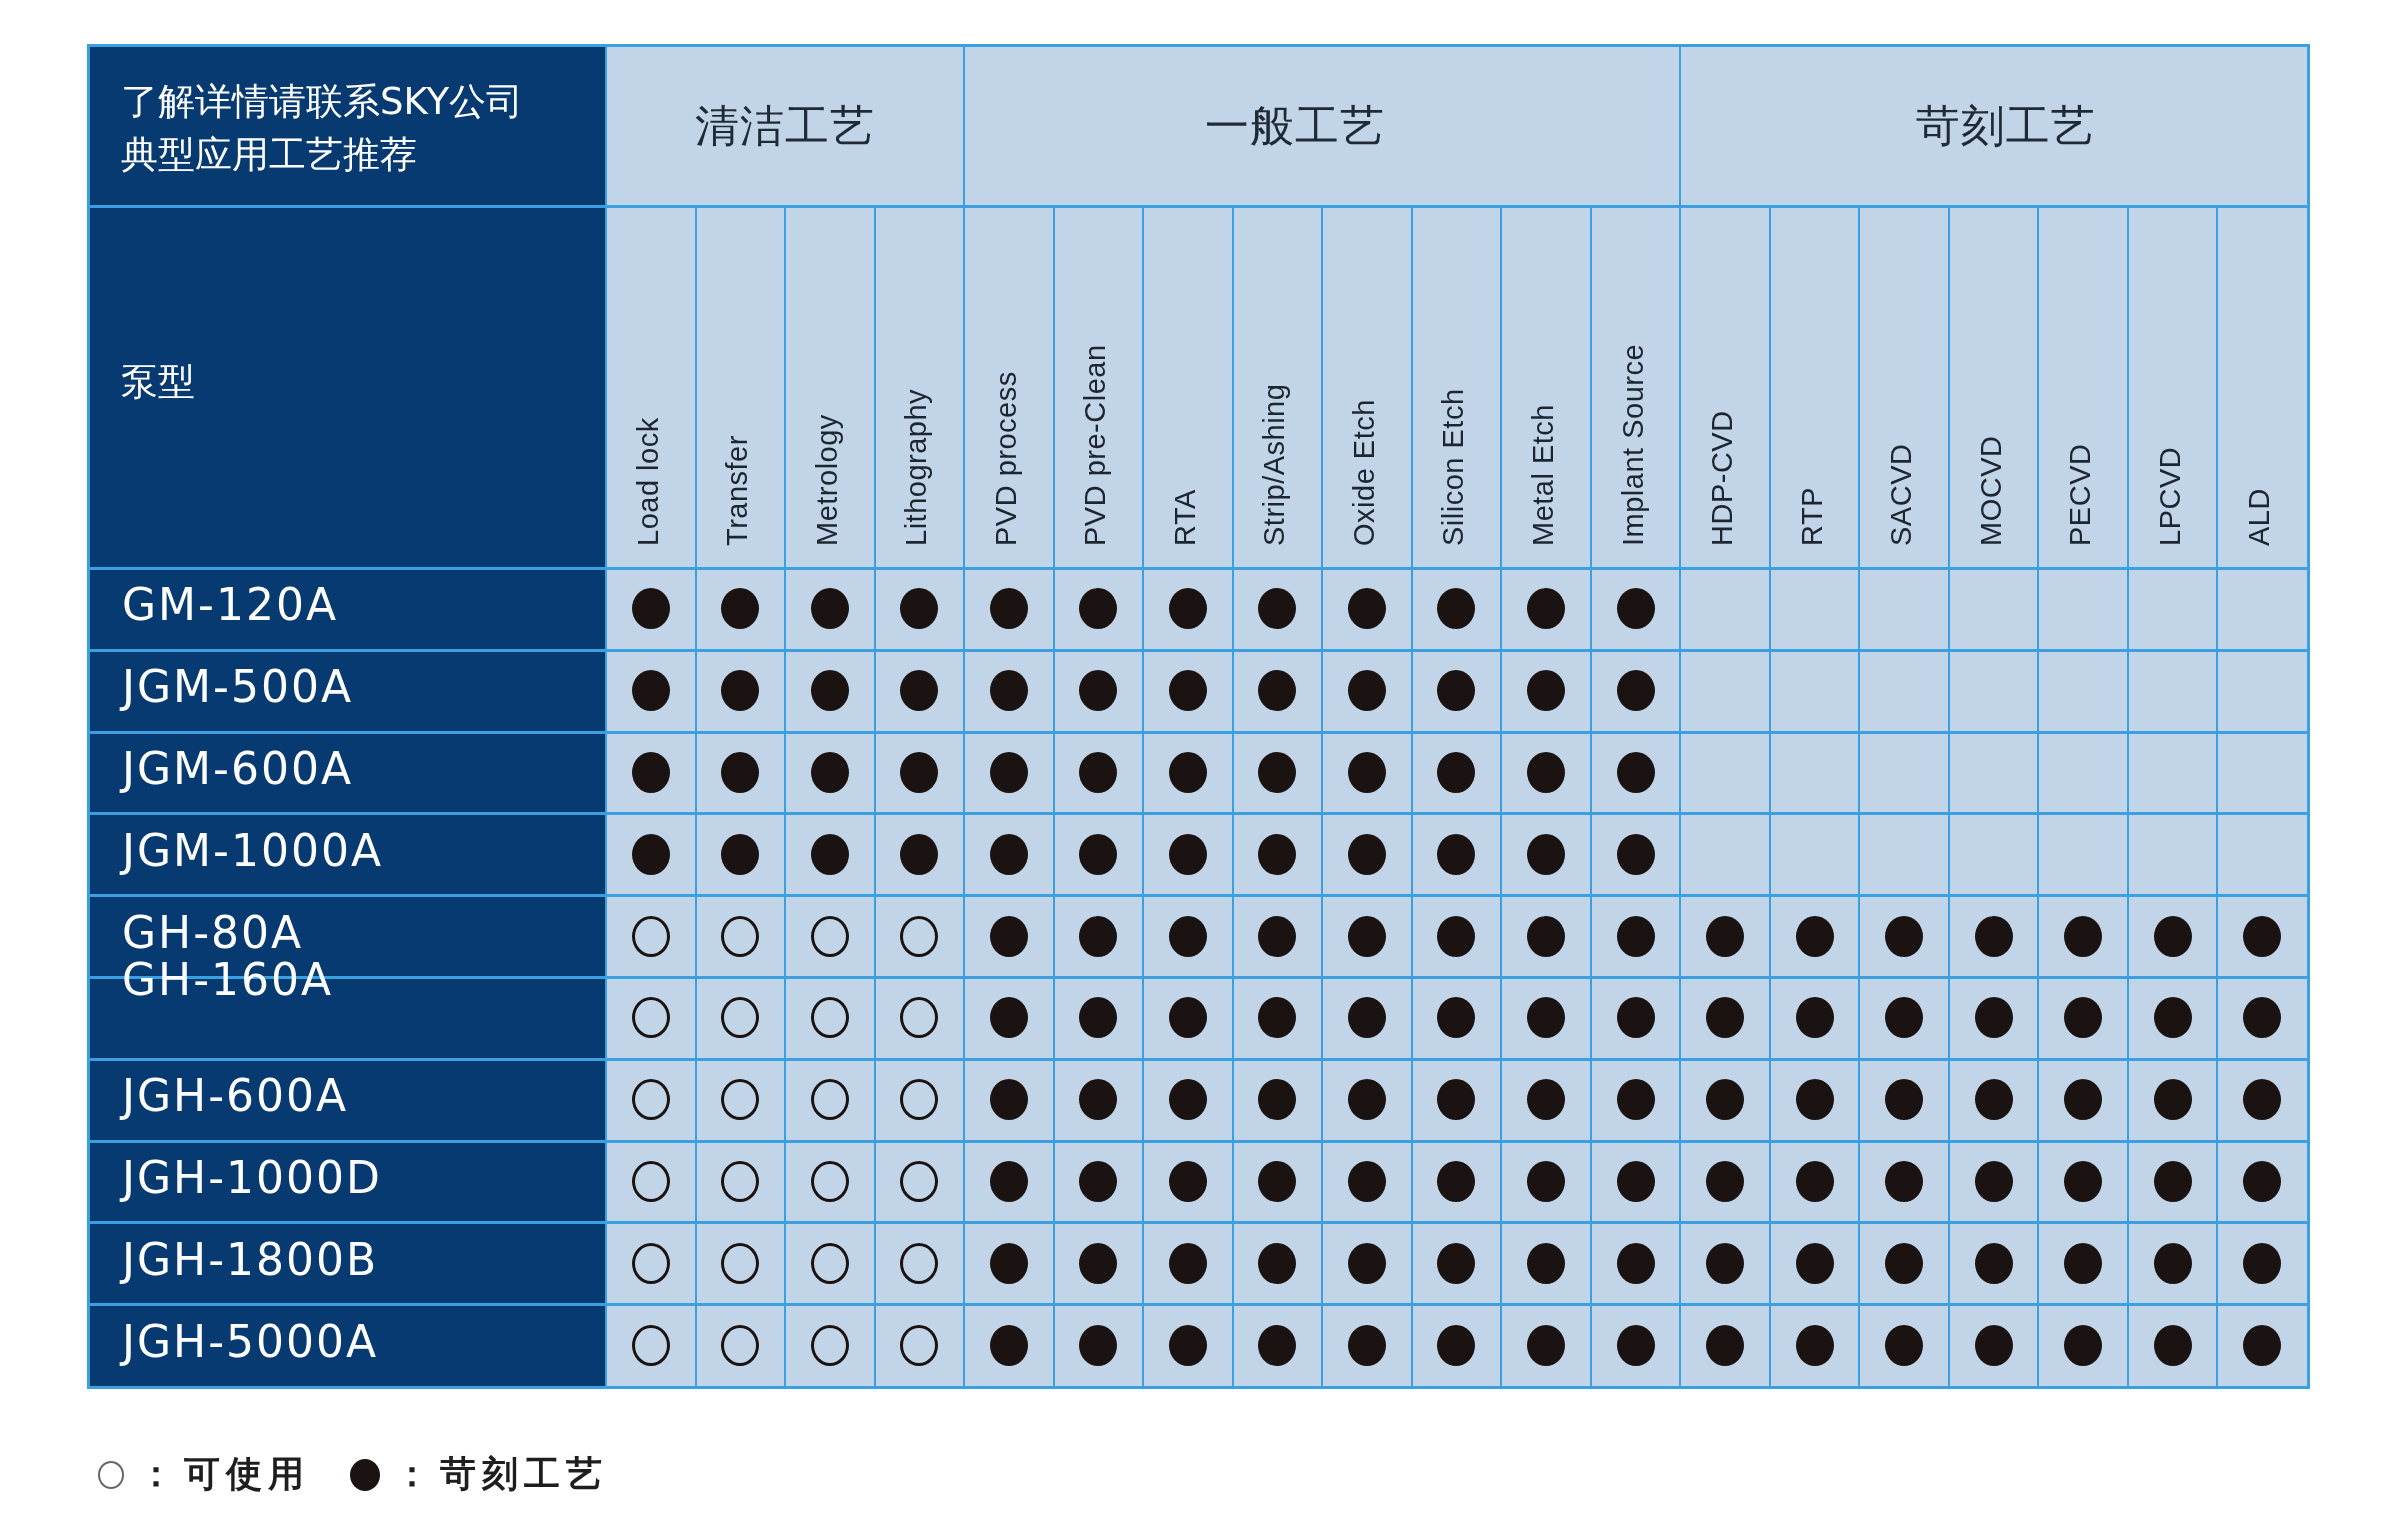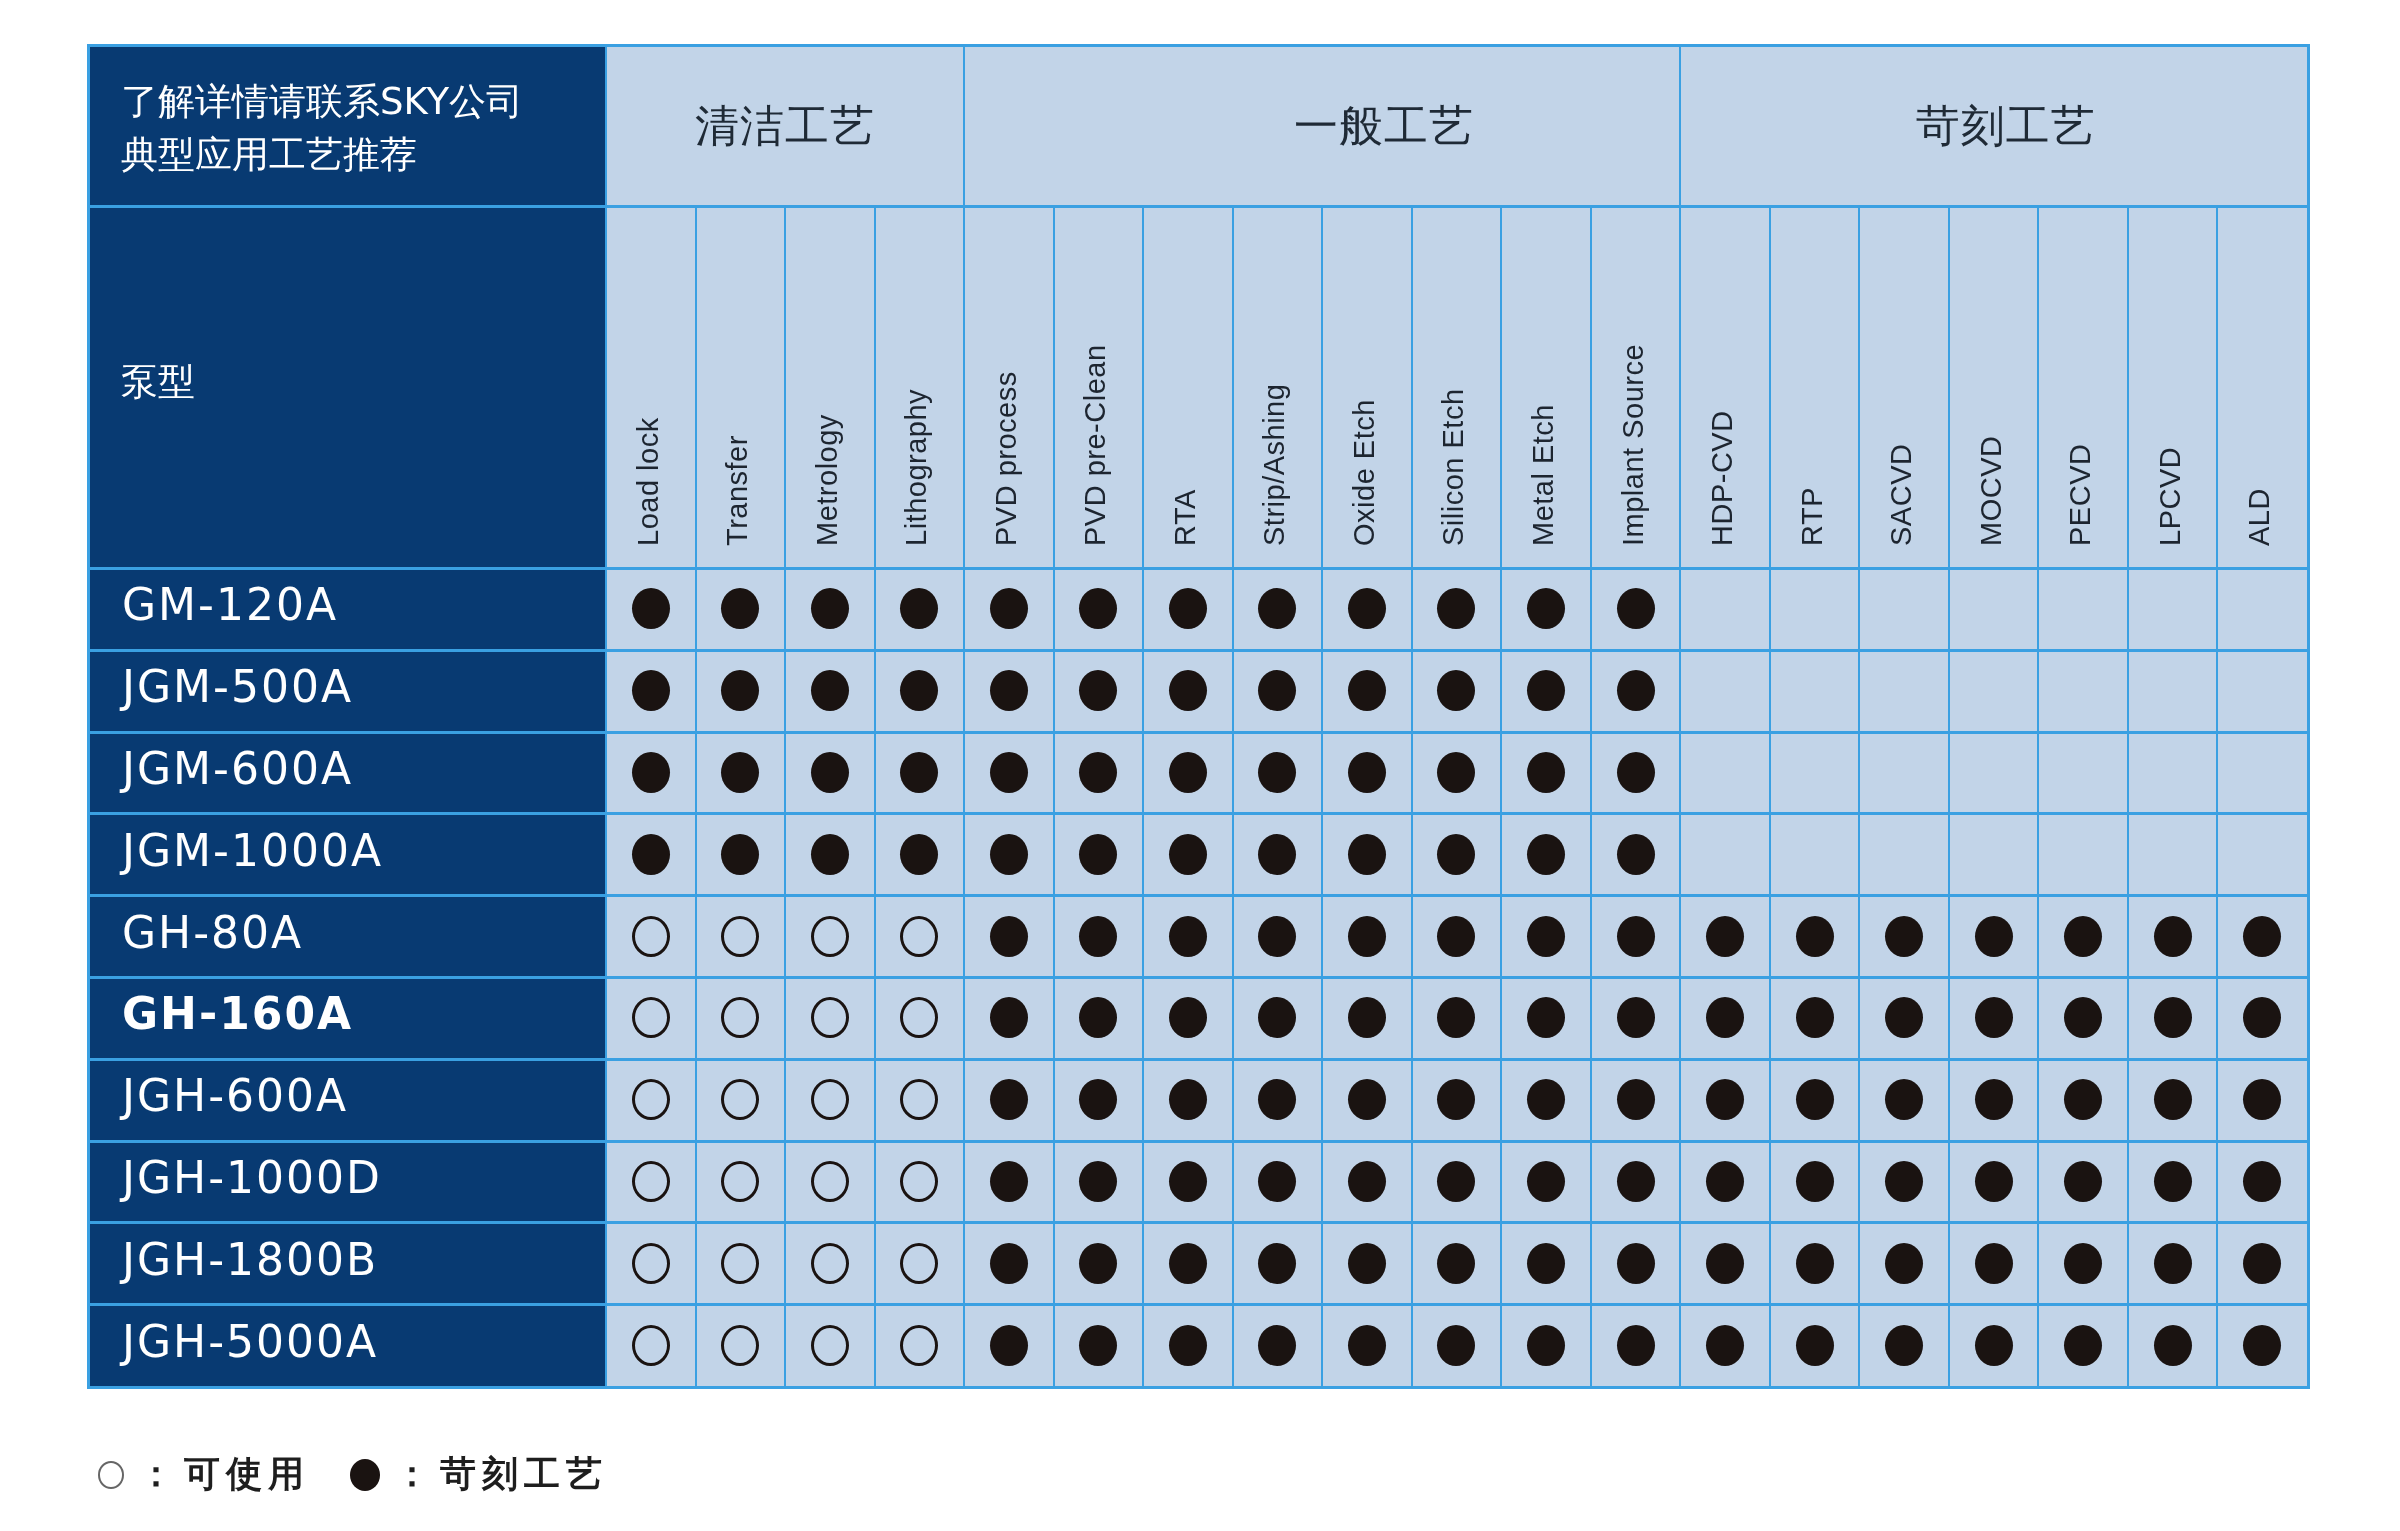--- a/index.html
+++ b/index.html
@@ -41,21 +41,21 @@
 <div class="tbl" id="tbl">
   <div class="left-col">
     <div class="title-text">
       <div>了解详情请联系SKY公司</div>
       <div>典型应用工艺推荐</div>
     </div>
     <div class="pump-label">泵型</div>
   </div>
   <div id="dynamic">
       <div class="group-label" style="left: 516px; width: 358.105px;">清洁工艺</div>
-      <div class="group-label" style="left: 913px; width: 762px;">一般工艺</div>
+      <div class="group-label" style="left: 824px; width: 762px;">一般工艺</div>
       <div class="vline" style="left: 873.105px; top: 0px; height: 158px;"></div>
       <div class="group-label" style="left: 1590.32px; width: 651px;">苛刻工艺</div>
       <div class="vline" style="left: 1589.32px; top: 0px; height: 158px;"></div>
       <div class="hline" style="left: 0px; width: 2217px; top: 158px;"></div>
       <div class="hline" style="left: 0px; width: 2217px; top: 520px;"></div>
       <div class="hline" style="left: 0px; width: 2217px; top: 601.8px;"></div>
       <div class="hline" style="left: 0px; width: 2217px; top: 683.6px;"></div>
       <div class="hline" style="left: 0px; width: 2217px; top: 765.4px;"></div>
       <div class="hline" style="left: 0px; width: 2217px; top: 847.2px;"></div>
       <div class="hline" style="left: 0px; width: 2217px; top: 929px;"></div>
@@ -366,21 +366,21 @@
       </div>
       <div class="cell" style="left: 1948.42px; top: 848.2px; width: 89.5263px; height: 81.8px;">
         <span class="dot"></span>
       </div>
       <div class="cell" style="left: 2037.95px; top: 848.2px; width: 89.5263px; height: 81.8px;">
         <span class="dot"></span>
       </div>
       <div class="cell" style="left: 2127.47px; top: 848.2px; width: 89.5263px; height: 81.8px;">
         <span class="dot"></span>
       </div>
-      <div class="row-label" style="top: 926px; height: 81.8px; font-weight: bold;">GH-160A</div>
+      <div class="row-label" style="top: 892px; height: 81.8px;">GH-160A</div>
       <div class="cell" style="left: 516px; top: 930px; width: 89.5263px; height: 81.8px;">
         <span class="dot open"></span>
       </div>
       <div class="cell" style="left: 605.526px; top: 930px; width: 89.5263px; height: 81.8px;">
         <span class="dot open"></span>
       </div>
       <div class="cell" style="left: 695.053px; top: 930px; width: 89.5263px; height: 81.8px;">
         <span class="dot open"></span>
       </div>
       <div class="cell" style="left: 784.579px; top: 930px; width: 89.5263px; height: 81.8px;">

